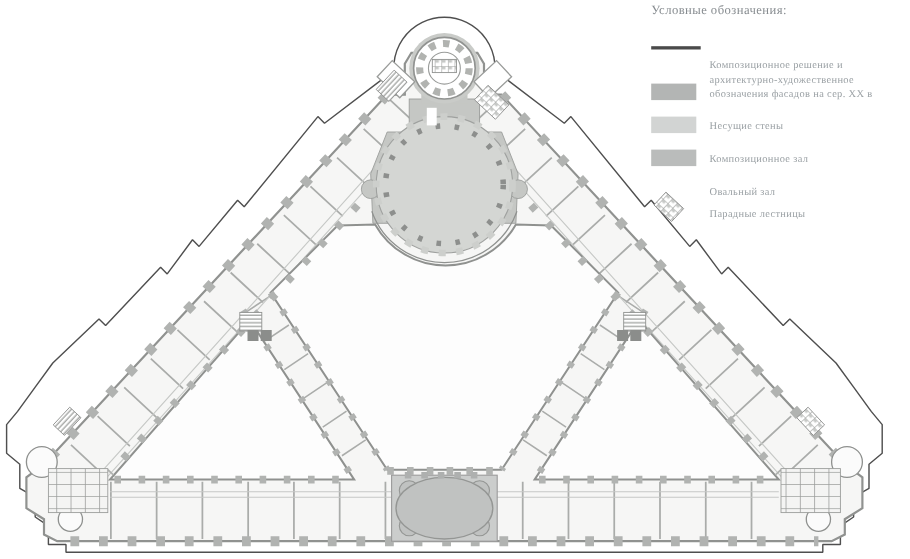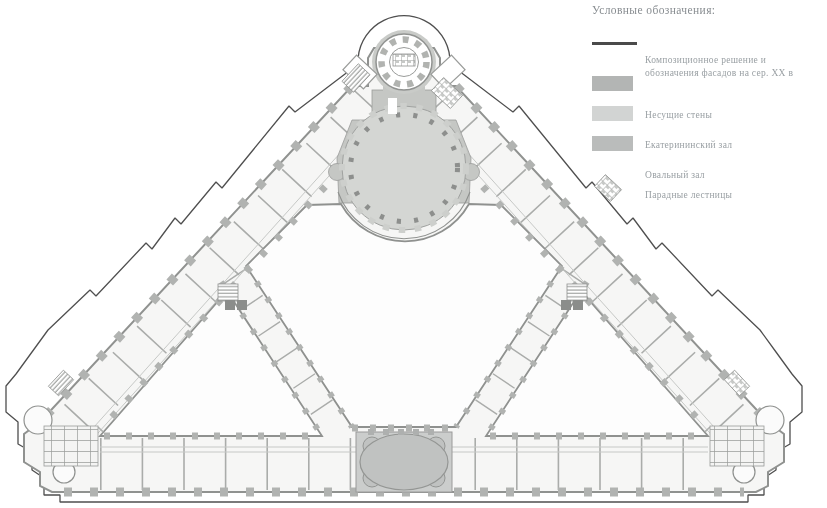--- a/index.html
+++ b/index.html
@@ -145,32 +145,33 @@
   </g>
 </svg>
 
 <div class="legend">
   <div class="legend-title">Условные обозначения:</div>
 
   <div>
     <span class="line-swatch" style="background: rgb(74, 74, 74);"></span>
     <div class="facade-lines legend-text">
       <div>Композиционное решение и</div>
+      <div>архитектурно-художественное</div>
       <div>обозначения фасадов на сер. XX в</div>
     </div>
   </div>
 
   <div class="lrow r2">
     <span class="swatch" style="background: rgb(179, 181, 180);"></span>
     <span class="legend-text">Несущие стены</span>
   </div>
 
   <div class="lrow r3">
     <span class="swatch" style="background: rgb(210, 212, 211);"></span>
-    <span class="legend-text">Екатерининский зал</span>
+    <span class="legend-text">Композиционное зал</span>
   </div>
 
   <div class="lrow r5">
     <span class="legend-text">Парадные лестницы</span>
   </div>
 
   <div class="lrow r4">
     <span class="swatch" style="background: rgb(186, 188, 187);"></span>
     <span class="legend-text">Овальный зал</span>
   </div>

